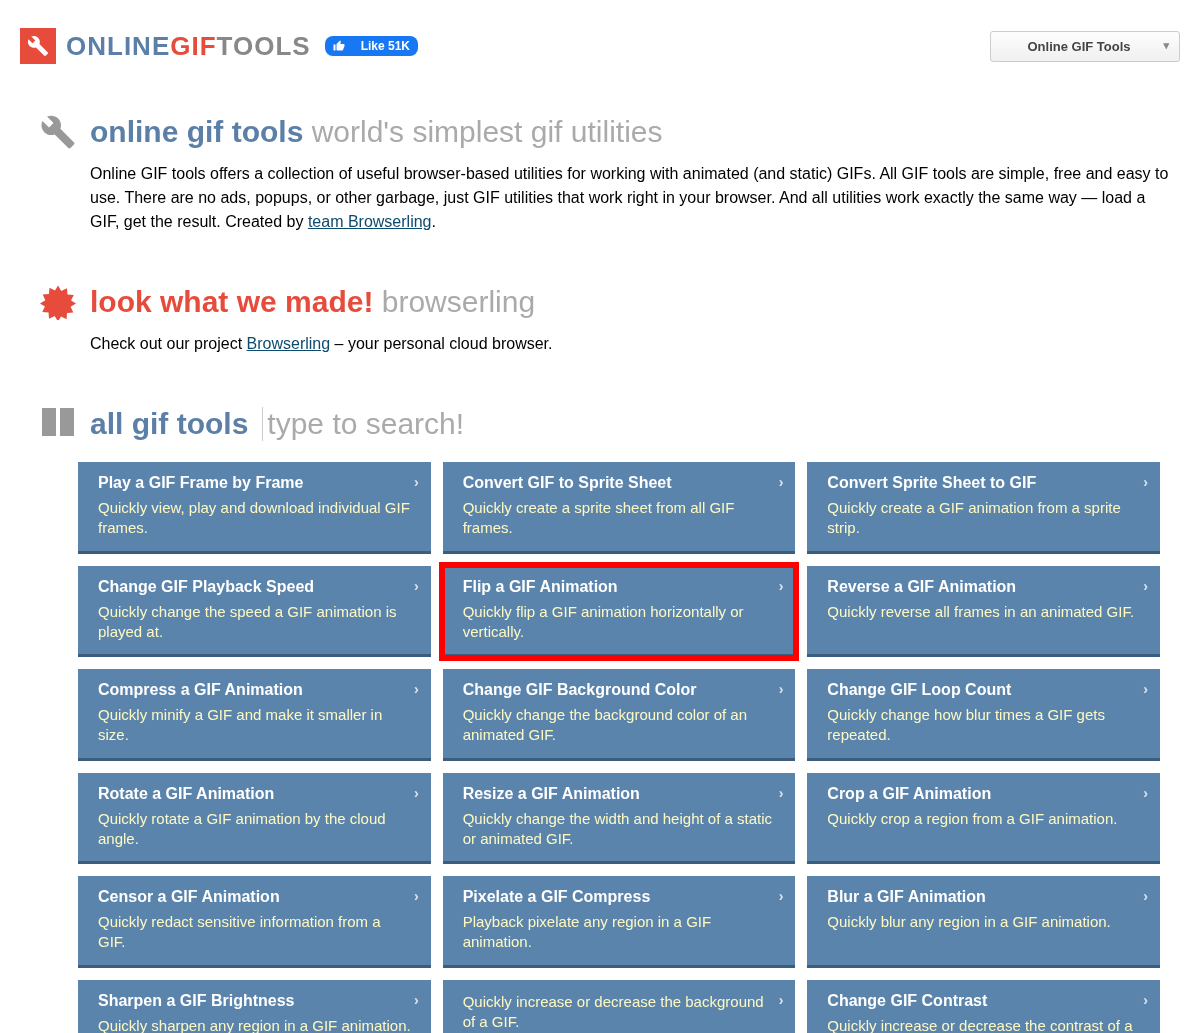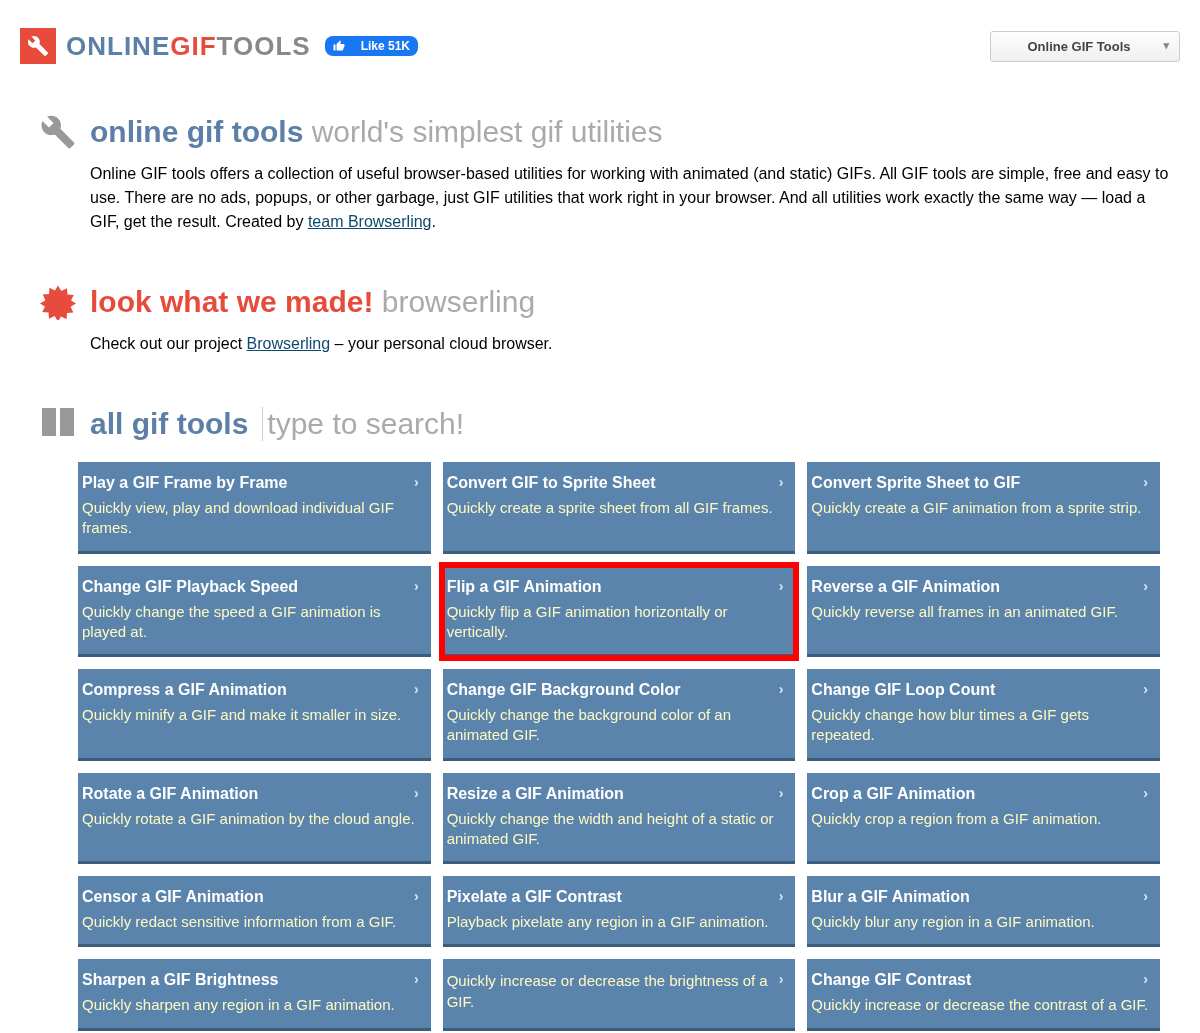--- a/index.html
+++ b/index.html
@@ -116,21 +116,21 @@
   .search-input::placeholder { color: #aaa; }
   .grid {
     margin: 20px 40px 40px 78px;
     display: grid;
     grid-template-columns: repeat(3, 1fr);
     gap: 12px;
   }
   .card {
     background: #5b84ad;
     color: #fff;
-    padding: 12px 4px;
+    padding: 12px 20px;
     border-bottom: 3px solid #3d5d7d;
     position: relative;
     cursor: pointer;
   }
   .card.highlight {
     outline: 6px solid #ff0000;
     outline-offset: -2px;
   }
   .card-title {
     font-weight: bold;
@@ -297,36 +297,36 @@
       <div class="card-title">Crop a GIF Animation</div>
       <div class="card-desc">Quickly crop a region from a GIF animation.</div>
       <div class="card-chevron">›</div>
     </div>
     <div class="card">
       <div class="card-title">Censor a GIF Animation</div>
       <div class="card-desc">Quickly redact sensitive information from a GIF.</div>
       <div class="card-chevron">›</div>
     </div>
     <div class="card">
-      <div class="card-title">Pixelate a GIF Contrast</div>
+      <div class="card-title">Pixelate a GIF Compress</div>
       <div class="card-desc">Playback pixelate any region in a GIF animation.</div>
       <div class="card-chevron">›</div>
     </div>
     <div class="card">
       <div class="card-title">Blur a GIF Animation</div>
       <div class="card-desc">Quickly blur any region in a GIF animation.</div>
       <div class="card-chevron">›</div>
     </div>
     <div class="card">
       <div class="card-title">Sharpen a GIF Brightness</div>
       <div class="card-desc">Quickly sharpen any region in a GIF animation.</div>
       <div class="card-chevron">›</div>
     </div>
     <div class="card">
-      <div class="card-desc">Quickly increase or decrease the brightness of a GIF.</div>
+      <div class="card-desc">Quickly increase or decrease the background of a GIF.</div>
       <div class="card-chevron">›</div>
     </div>
     <div class="card">
       <div class="card-title">Change GIF Contrast</div>
       <div class="card-desc">Quickly increase or decrease the contrast of a GIF.</div>
       <div class="card-chevron">›</div>
     </div>
   </div>
 
 </body></html>

